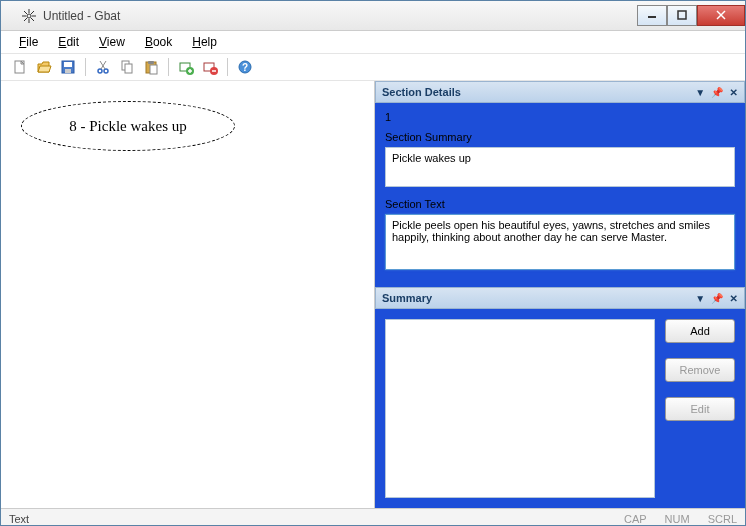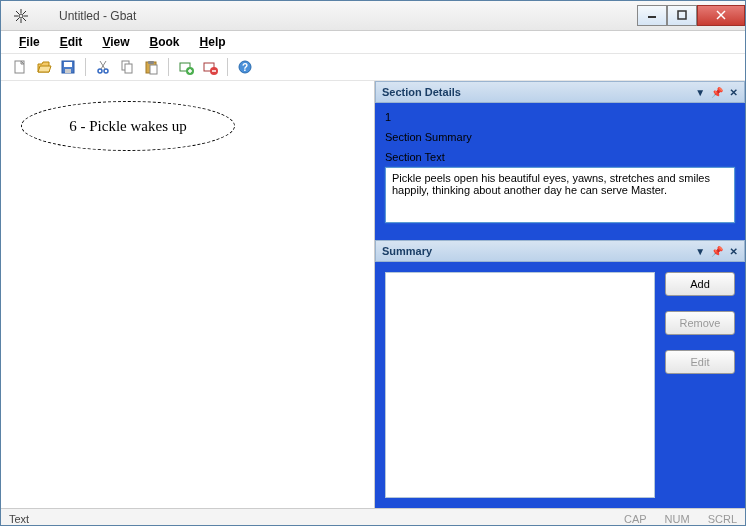--- a/index.html
+++ b/index.html
@@ -1,26 +1,26 @@
 <!DOCTYPE html>
 <html><head>
 <meta charset="utf-8">
 <style>
 * { box-sizing: border-box; margin: 0; padding: 0; }
 body { font-family: 'Segoe UI', Tahoma, sans-serif; font-size: 12px; background: #fff; width: 746px; height: 526px; overflow: hidden; border: 1px solid #5a82a6; }
-.titlebar { height: 30px; background: linear-gradient(to bottom, #f8f8f8, #e8e8e8); display: flex; align-items: center; padding-left: 12px; border-bottom: 1px solid #ccc; gap: 24px; }
+.titlebar { height: 30px; background: linear-gradient(to bottom, #f8f8f8, #e8e8e8); display: flex; align-items: center; padding-left: 20px; border-bottom: 1px solid #ccc; }
 .titlebar .app-icon { width: 16px; height: 16px; margin-right: 6px; display: flex; align-items: center; justify-content: center; }
 .titlebar .title { color: #444; font-size: 12px; }
 .titlebar .win-controls { margin-left: auto; display: flex; }
 .win-btn { width: 30px; height: 21px; display: flex; align-items: center; justify-content: center; border: 1px solid #888; margin-top:-1px; }
 .win-min { background: linear-gradient(to bottom, #f5f9fc, #d6e5f5); }
 .win-max { background: linear-gradient(to bottom, #f5f9fc, #d6e5f5); }
 .win-close { width: 48px; background: linear-gradient(to bottom, #e67a74, #c83c32); border-color: #a03028; }
 .menubar { height: 22px; display: flex; align-items: center; padding: 0 10px; gap: 4px; }
-.menu-item { padding: 2px 8px; cursor: default; font-weight: bold; }
+.menu-item { padding: 2px 8px; cursor: default; }
 .menu-item u { text-decoration: underline; }
 .toolbar { height: 28px; display: flex; align-items: center; padding: 0 8px; gap: 2px; border-top: 1px solid #e5e5e5; border-bottom: 1px solid #e5e5e5; }
 .tb-btn { width: 22px; height: 22px; display: flex; align-items: center; justify-content: center; cursor: default; }
 .tb-sep { width: 1px; height: 18px; background: #ccc; margin: 0 4px; }
 .main { display: flex; height: 427px; }
 .canvas { flex: 1; background: #fff; padding: 20px; position: relative; border-right: 1px solid #ccc; }
 .node-ellipse { width: 214px; height: 50px; border: 1px dashed #000; border-radius: 50%; display: flex; align-items: center; justify-content: center; font-family: "Times New Roman", serif; font-size: 15px; }
 .right-panel { width: 370px; background: #1d4ed8; display: flex; flex-direction: column; }
 .panel-header { height: 22px; background: linear-gradient(to bottom, #d7e4f2, #bcd2ea); border: 1px solid #9ab4d0; display: flex; align-items: center; padding: 0 6px; font-weight: bold; color: #1a3e66; font-size: 11px; }
 .panel-header .spacer { flex: 1; }
@@ -152,34 +152,35 @@
       <svg width="16" height="16">
         <circle cx="8" cy="8" r="6" fill="#4a90d9" stroke="#2a6cb0"></circle>
         <text x="8" y="12" text-anchor="middle" fill="#fff" font-size="10" font-weight="bold">?</text>
       </svg>
     </div>
 </div>
 
 <div class="main">
   <div class="canvas">
     <div class="node-ellipse">
-      <span>6 - Pickle wakes up</span>
+      <span>8 - Pickle wakes up</span>
     </div>
   </div>
   <div class="right-panel">
     <div class="panel-header">
       <span>Section Details</span>
       <span class="spacer"></span>
       <span class="hicon">▼</span>
       <span class="hicon">📌</span>
       <span class="hicon">✕</span>
     </div>
     <div class="section-details-body">
       <div class="section-number">1</div>
       <div class="field-label">Section Summary</div>
+      <textarea class="text-input" style="">Pickle wakes up</textarea>
       <div class="field-label">Section Text</div>
       <textarea class="text-input section-text-input focused" style="">Pickle peels open his beautiful eyes, yawns, stretches and smiles happily, thinking about another day he can serve Master.</textarea>
     </div>
     <div style="height:6px"></div>
     <div class="panel-header">
       <span>Summary</span>
       <span class="spacer"></span>
       <span class="hicon">▼</span>
       <span class="hicon">📌</span>
       <span class="hicon">✕</span>

